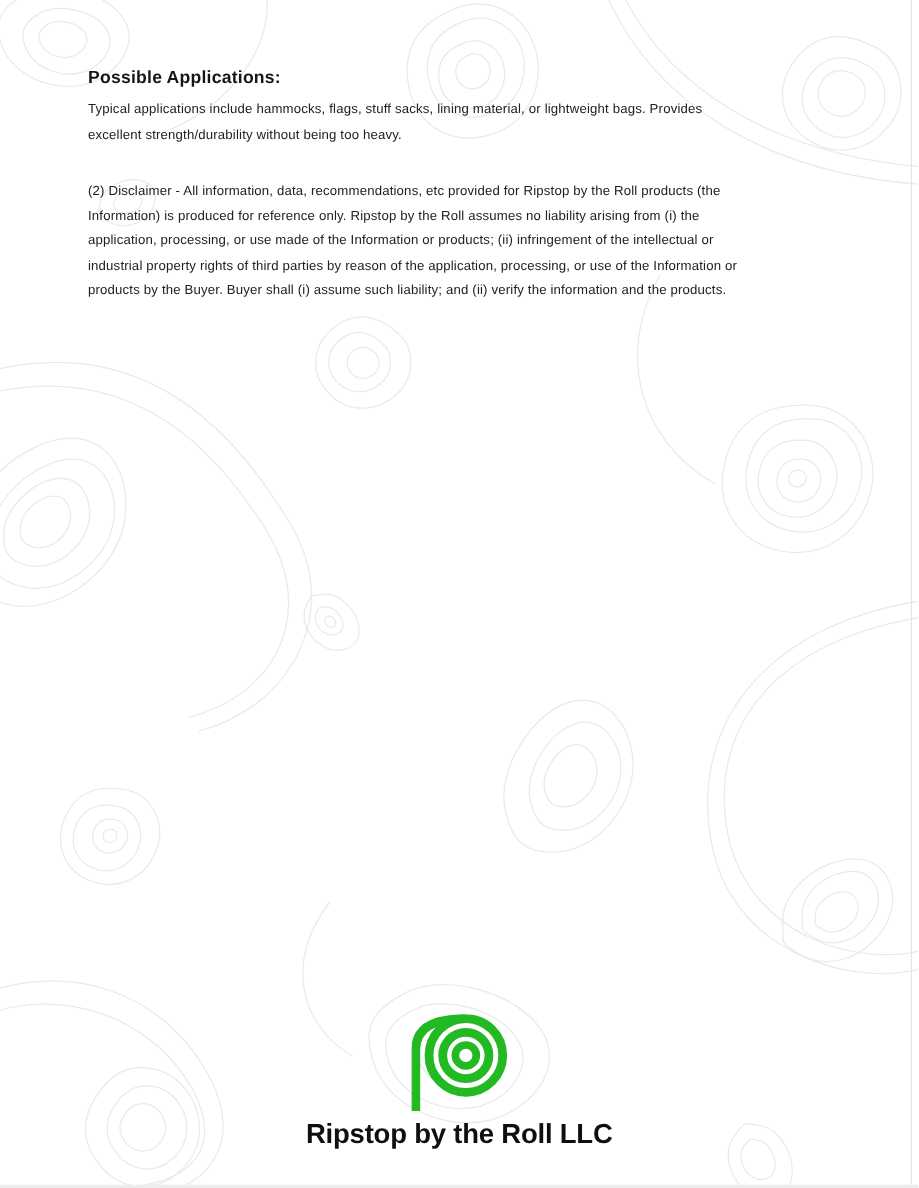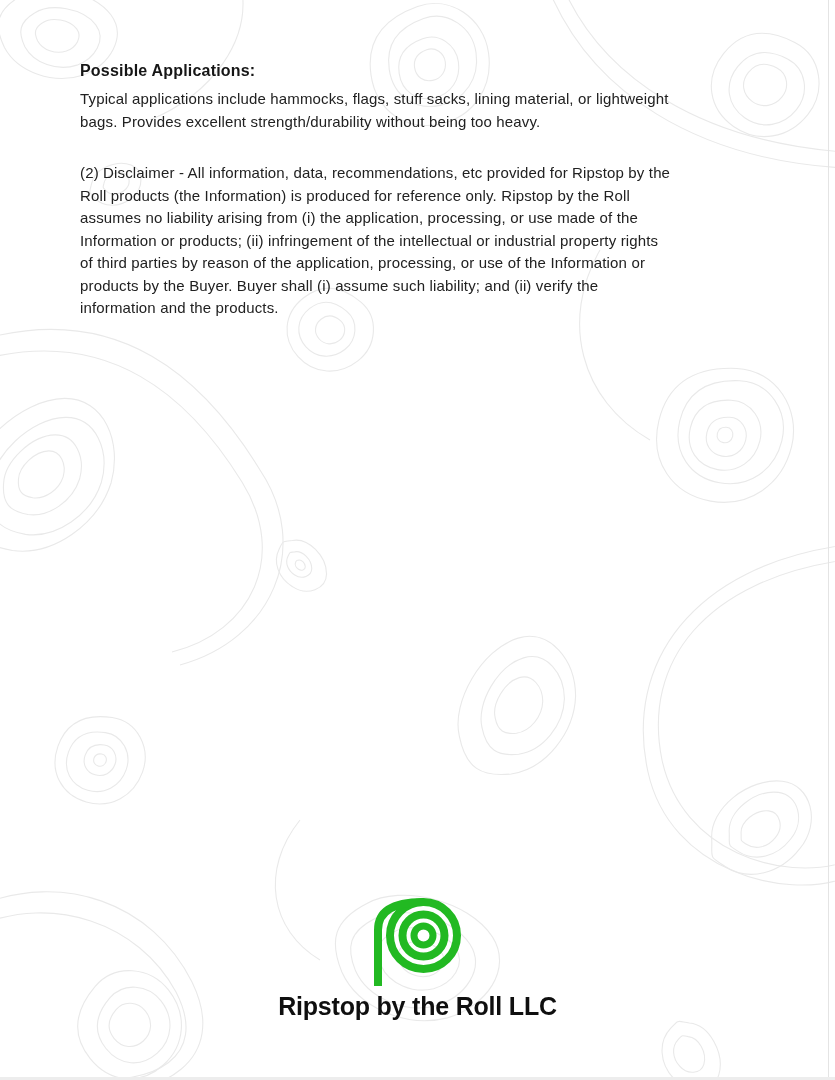--- a/index.html
+++ b/index.html
@@ -34,28 +34,28 @@
   .heading {
     margin: 0 0 8px 0;
     font-size: 16px;
     font-weight: bold;
     color: #161616;
     letter-spacing: 0.2px;
   }
   .para {
     margin: 0 0 29px 0;
     max-width: 690px;
-    font-size: 15px;
+    font-size: 12px;
     line-height: 22.5px;
     color: #212121;
     letter-spacing: 0.15px;
   }
   .footer {
     position: absolute;
-    top: 898px;
+    top: 922px;
     left: 0;
     width: 835px;
     text-align: center;
   }
   .logo-svg {
     display: inline-block;
     width: 88px;
     height: 88px;
   }
   .brand-name {

